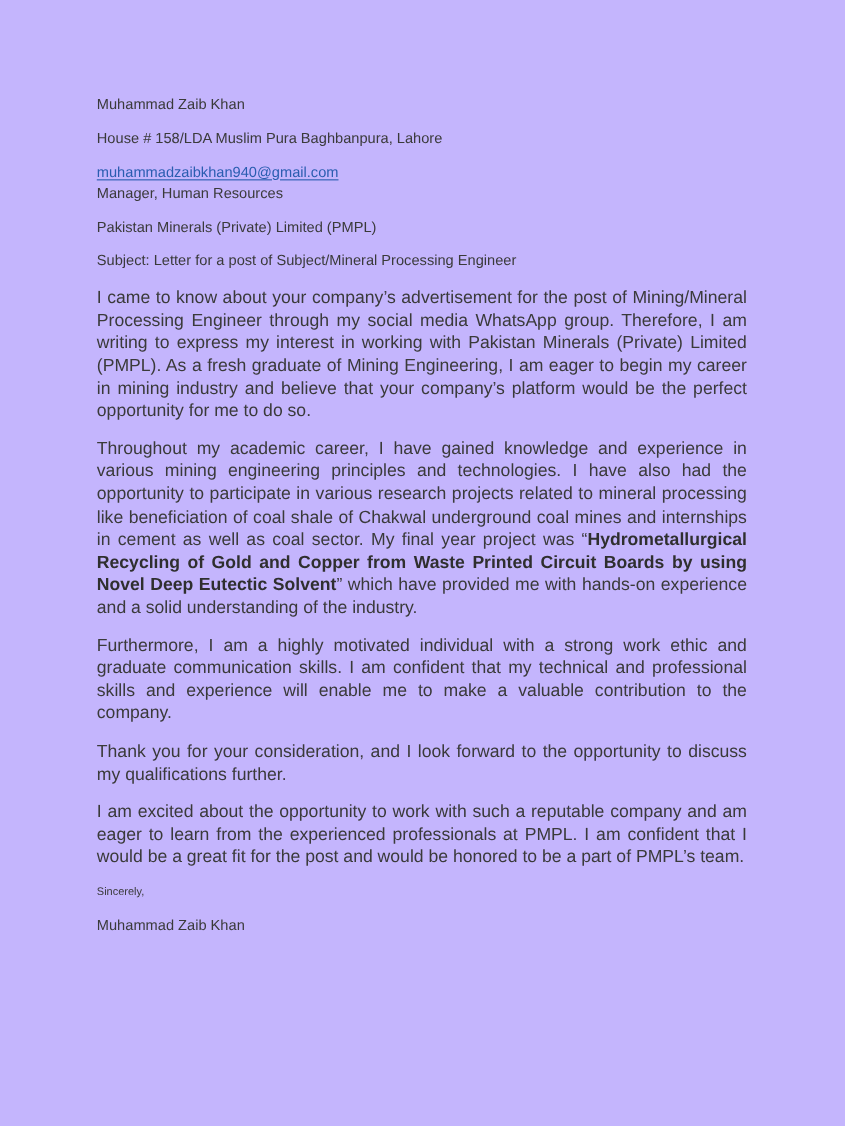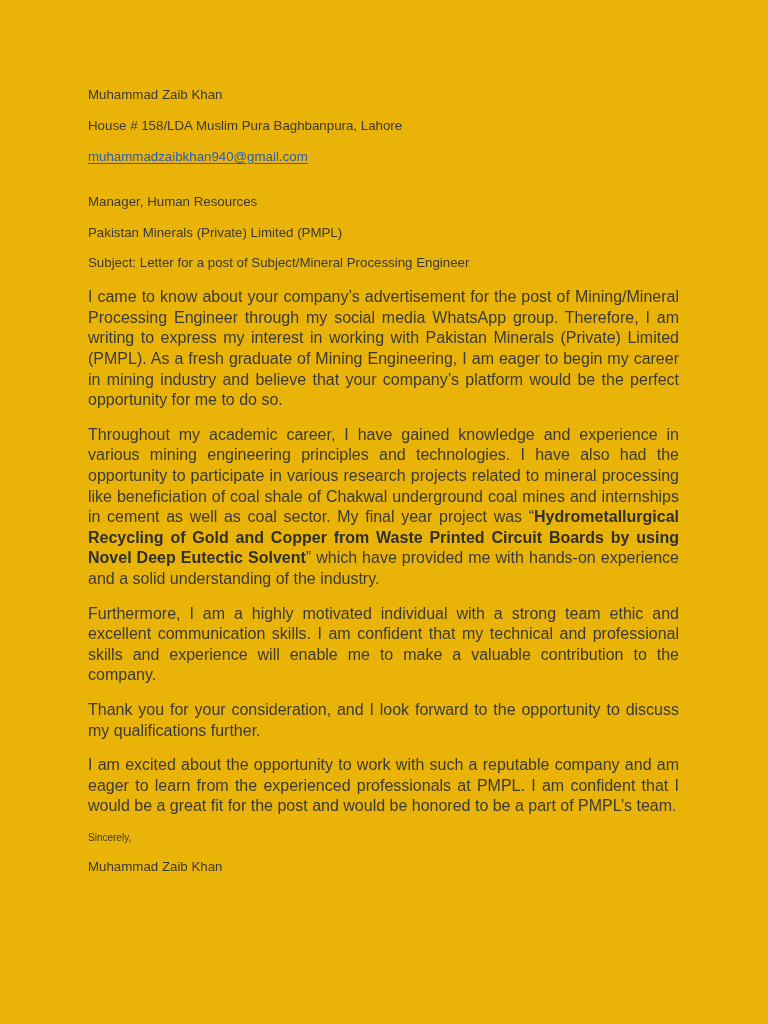--- a/index.html
+++ b/index.html
@@ -12,36 +12,36 @@
     width: 768px;
     height: 1024px;
     font-family: "Liberation Sans", sans-serif;
     color: #3a3a3a;
     -webkit-font-smoothing: antialiased;
   }
   .page {
     position: relative;
     width: 768px;
     height: 1024px;
-    background: #eab308;
+    background: #c4b5fd;
     box-sizing: border-box;
     padding: 88px 89px 0 88px;
   }
   .header-block {
     margin: 0;
   }
   .header-line {
     font-size: 13.3px;
     line-height: 1;
     margin: 0 0 17.5px 0;
     color: #3a3a3a;
     white-space: nowrap;
   }
   .header-line.email {
-    margin-bottom: 32px;
+    margin-bottom: 6px;
   }
   a.email-link {
     color: #2a5db0;
     text-decoration: underline;
     text-underline-offset: 2px;
   }
   .body-block {
     margin-top: 6px;
   }
   p.para {
@@ -84,21 +84,21 @@
     <div class="header-line">Pakistan Minerals (Private) Limited (PMPL)</div>
     <div class="header-line">Subject: Letter for a post of Subject/Mineral Processing Engineer</div>
   </div>
 
   <div class="body-block">
 
     <p class="para">I came to know about your company’s advertisement for the post of Mining/Mineral Processing Engineer through my social media WhatsApp group. Therefore, I am writing to express my interest in working with Pakistan Minerals (Private) Limited (PMPL). As a fresh graduate of Mining Engineering, I am eager to begin my career in mining industry and believe that your company’s platform would be the perfect opportunity for me to do so.</p>
 
     <p class="para"><span>Throughout my academic career, I have gained knowledge and experience in various mining engineering principles and technologies. I have also had the opportunity to participate in various research projects related to mineral processing like beneficiation of coal shale of Chakwal underground coal mines and internships in cement as well as coal sector. My final year project was “</span><span class="bold">Hydrometallurgical Recycling of Gold and Copper from Waste Printed Circuit Boards by using Novel Deep Eutectic Solvent</span><span>” which have provided me with hands-on experience and a solid understanding of the industry.</span></p>
 
-    <p class="para">Furthermore, I am a highly motivated individual with a strong team ethic and excellent communication skills. I am confident that my technical and professional skills and experience will enable me to make a valuable contribution to the company.</p>
+    <p class="para">Furthermore, I am a highly motivated individual with a strong work ethic and graduate communication skills. I am confident that my technical and professional skills and experience will enable me to make a valuable contribution to the company.</p>
 
     <p class="para">Thank you for your consideration, and I look forward to the opportunity to discuss my qualifications further.</p>
 
     <p class="para">I am excited about the opportunity to work with such a reputable company and am eager to learn from the experienced professionals at PMPL. I am confident that I would be a great fit for the post and would be honored to be a part of PMPL’s team.</p>
 
     <div class="spacer-sm"></div>
 
     <div class="closing-line">Sincerely,</div>
     <div class="sig-name">Muhammad Zaib Khan</div>
 

